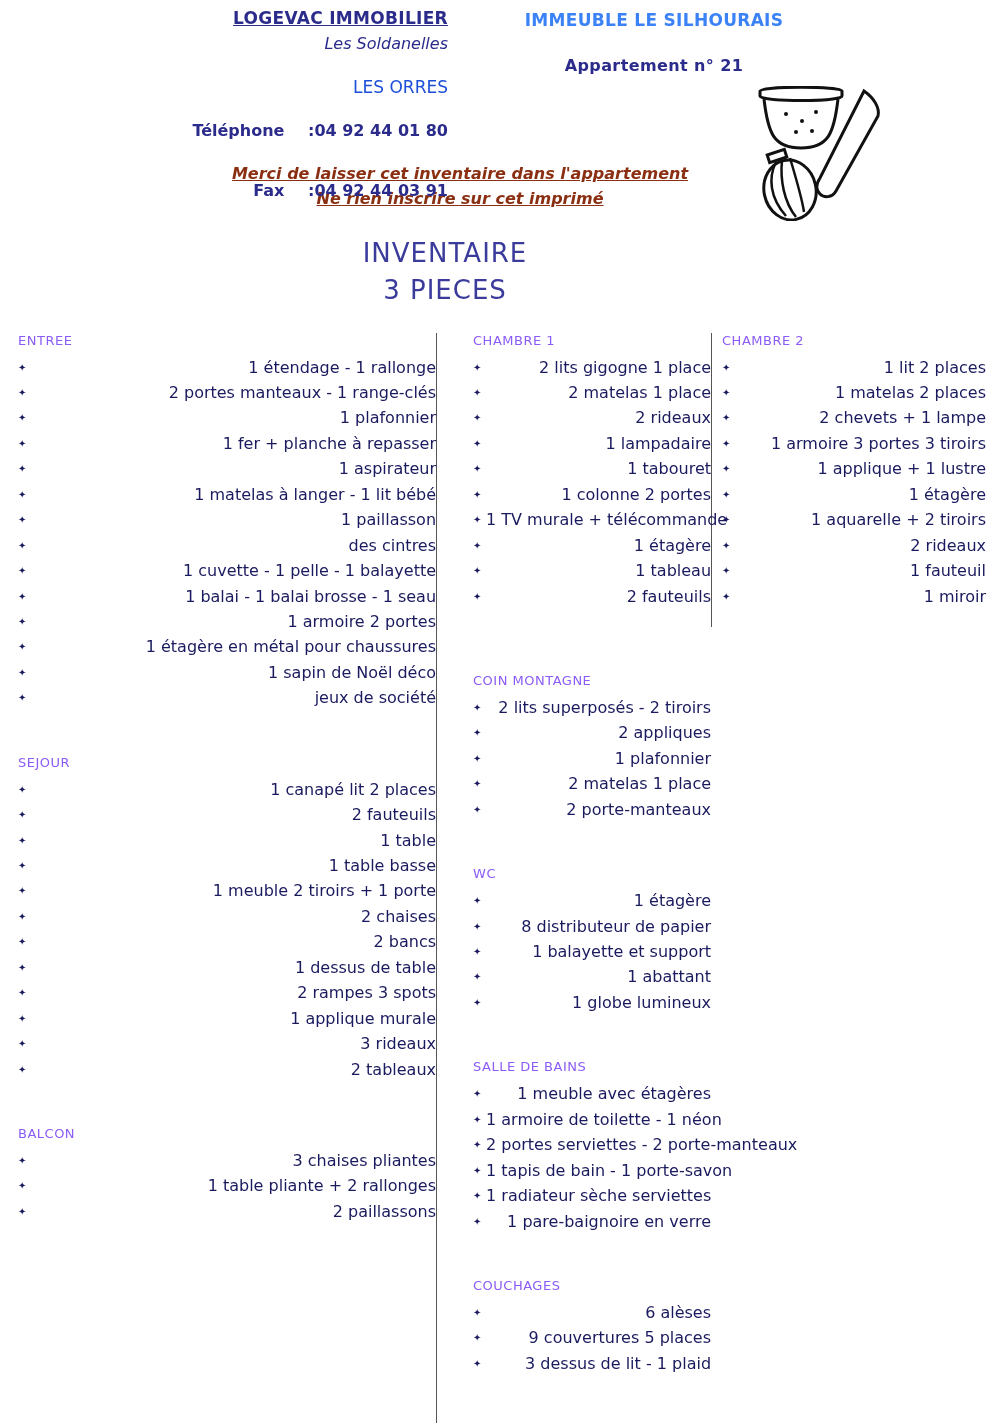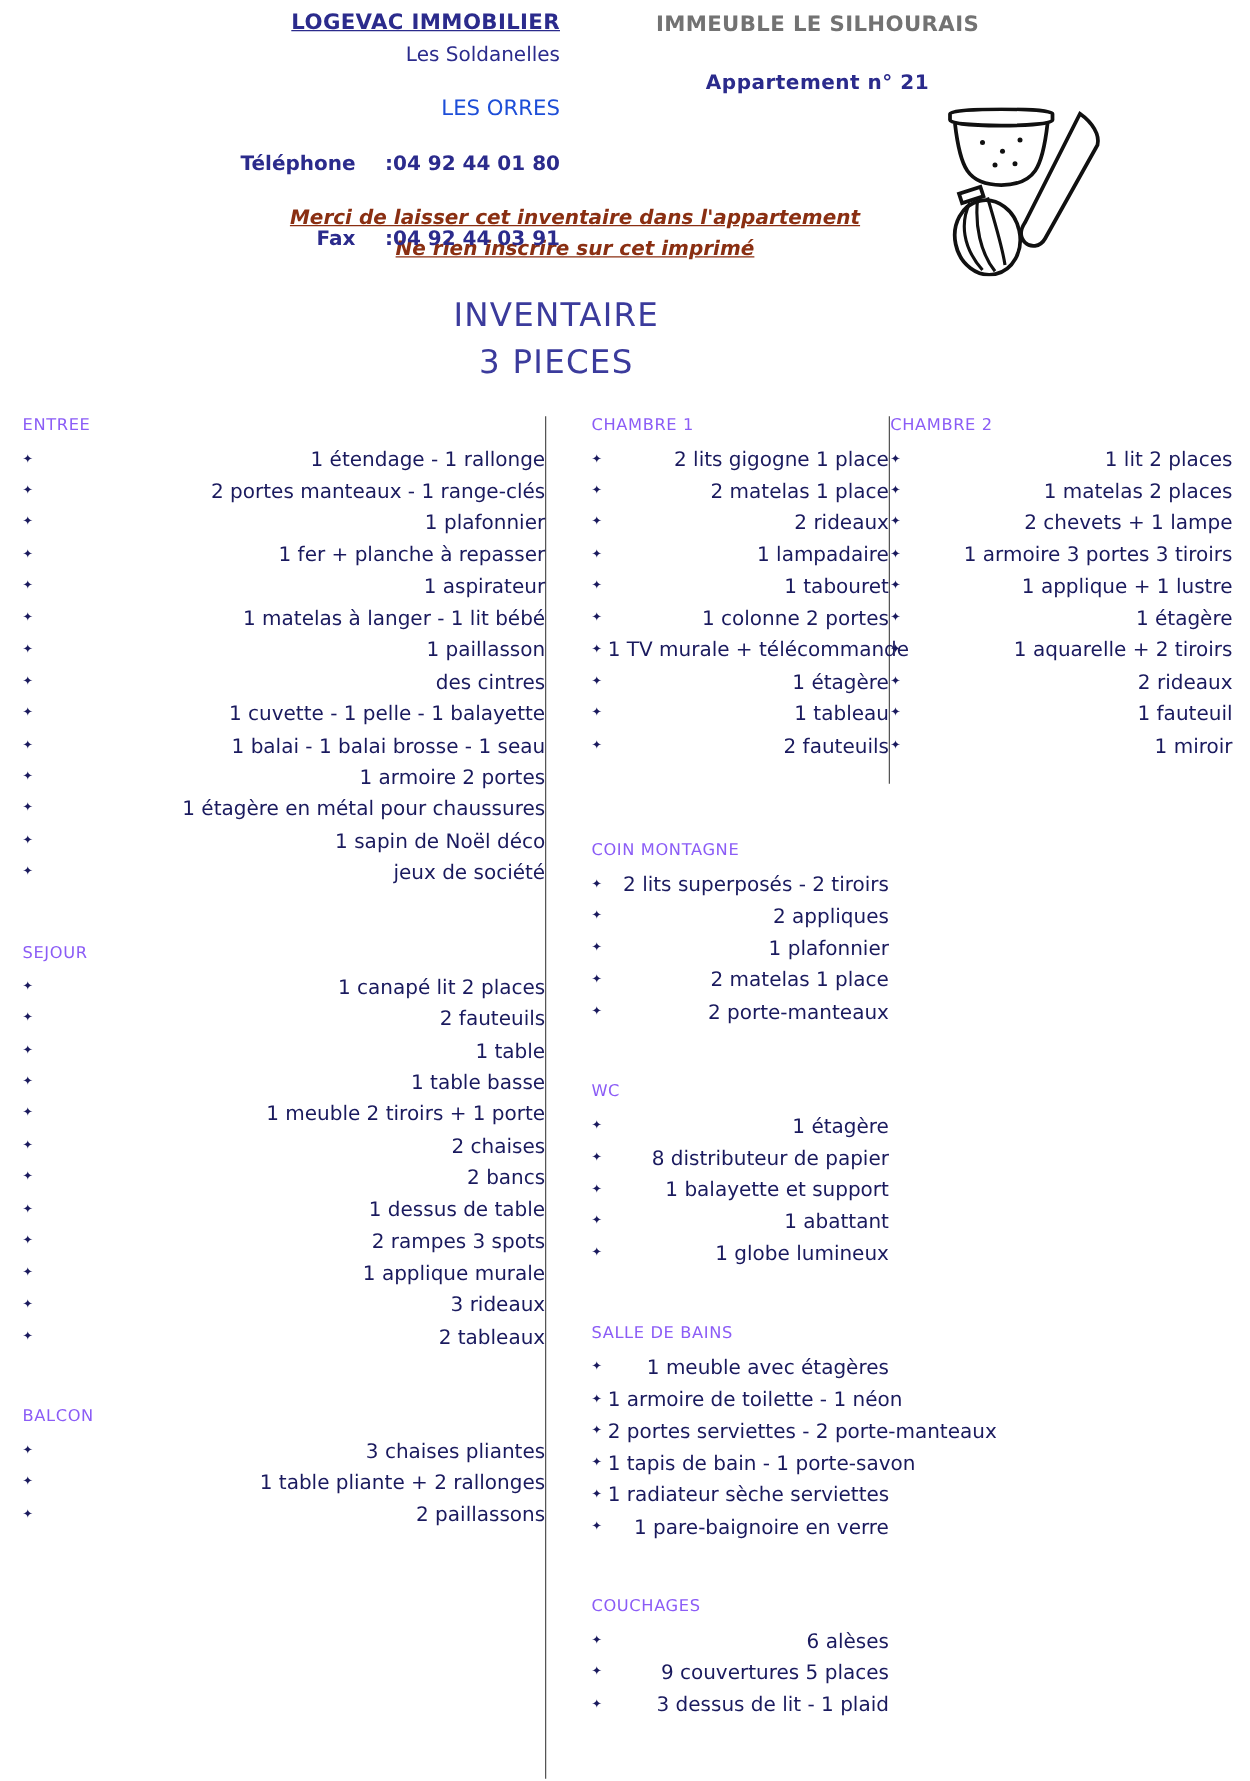--- a/index.html
+++ b/index.html
@@ -37,20 +37,21 @@
   }
   .agency-name {
     font-weight: bold;
     font-size: 17px;
     letter-spacing: 0.3px;
     color: #2b2b8c;
     text-decoration: underline;
     margin-bottom: 6px;
   }
   .agency-sub {
+    font-style: italic;
     font-size: 16px;
     color: #2b2b8c;
     margin-bottom: 4px;
   }
   .agency-city {
     font-size: 17px;
     color: #1d4ed8;
     margin-bottom: 5px;
     margin-top: 24px;
   }
@@ -73,21 +74,21 @@
   .building {
     position: absolute;
     left: 430px;
     top: 2px;
     width: 420px;
     text-align: center;
   }
   .building-name {
     font-weight: bold;
     font-size: 17px;
-    color: #737373;
+    color: #3b82f6;
     letter-spacing: 0.3px;
   }
   .apt {
     margin-top: 26px;
     font-size: 16px;
     font-weight: bold;
     color: #2b2b8c;
     letter-spacing: 0.4px;
   }
 
@@ -147,20 +148,21 @@
   }
   .col-mid {
     width: 275px;
     padding-left: 36px;
     box-sizing: border-box;
     border-left: 1px solid #555;
     min-height: 1090px;
   }
   .col-right {
     width: 280px;
+    padding-left: 10px;
     box-sizing: border-box;
     border-left: 1px solid #555;
     min-height: 270px;
   }
 
   .section {
     margin-bottom: 18px;
   }
   .section-title {
     color: #8b5cf6;

